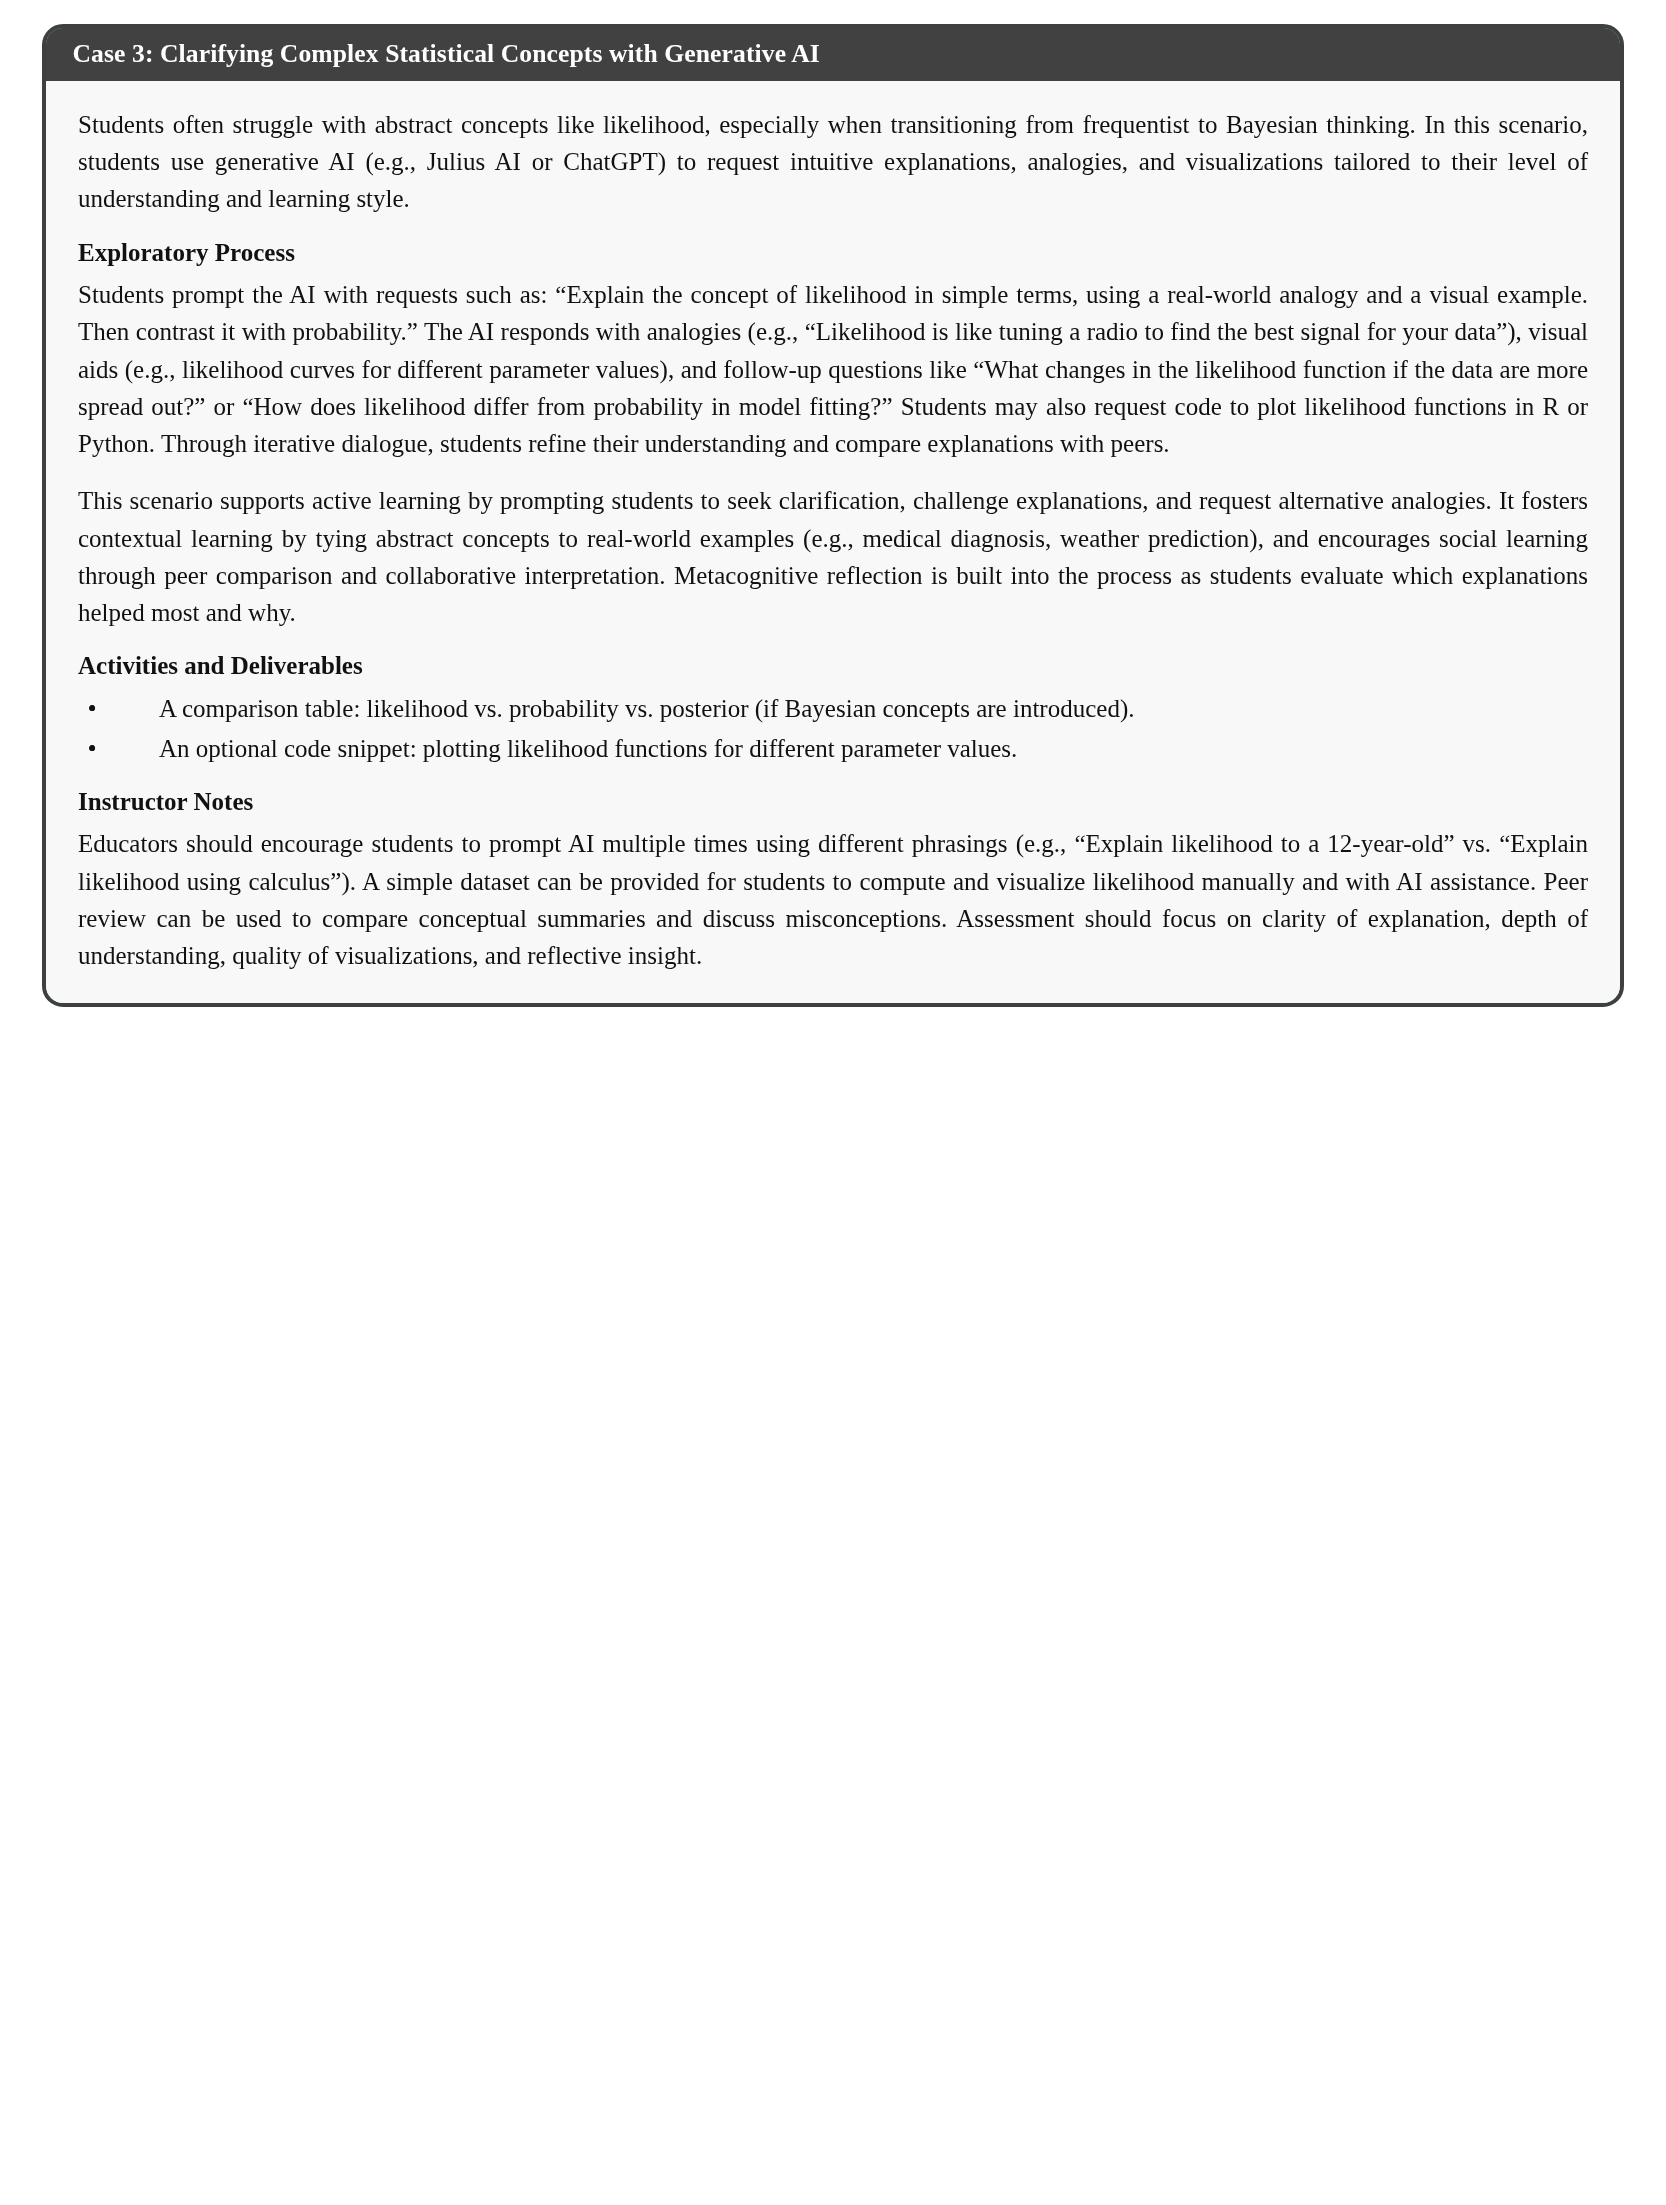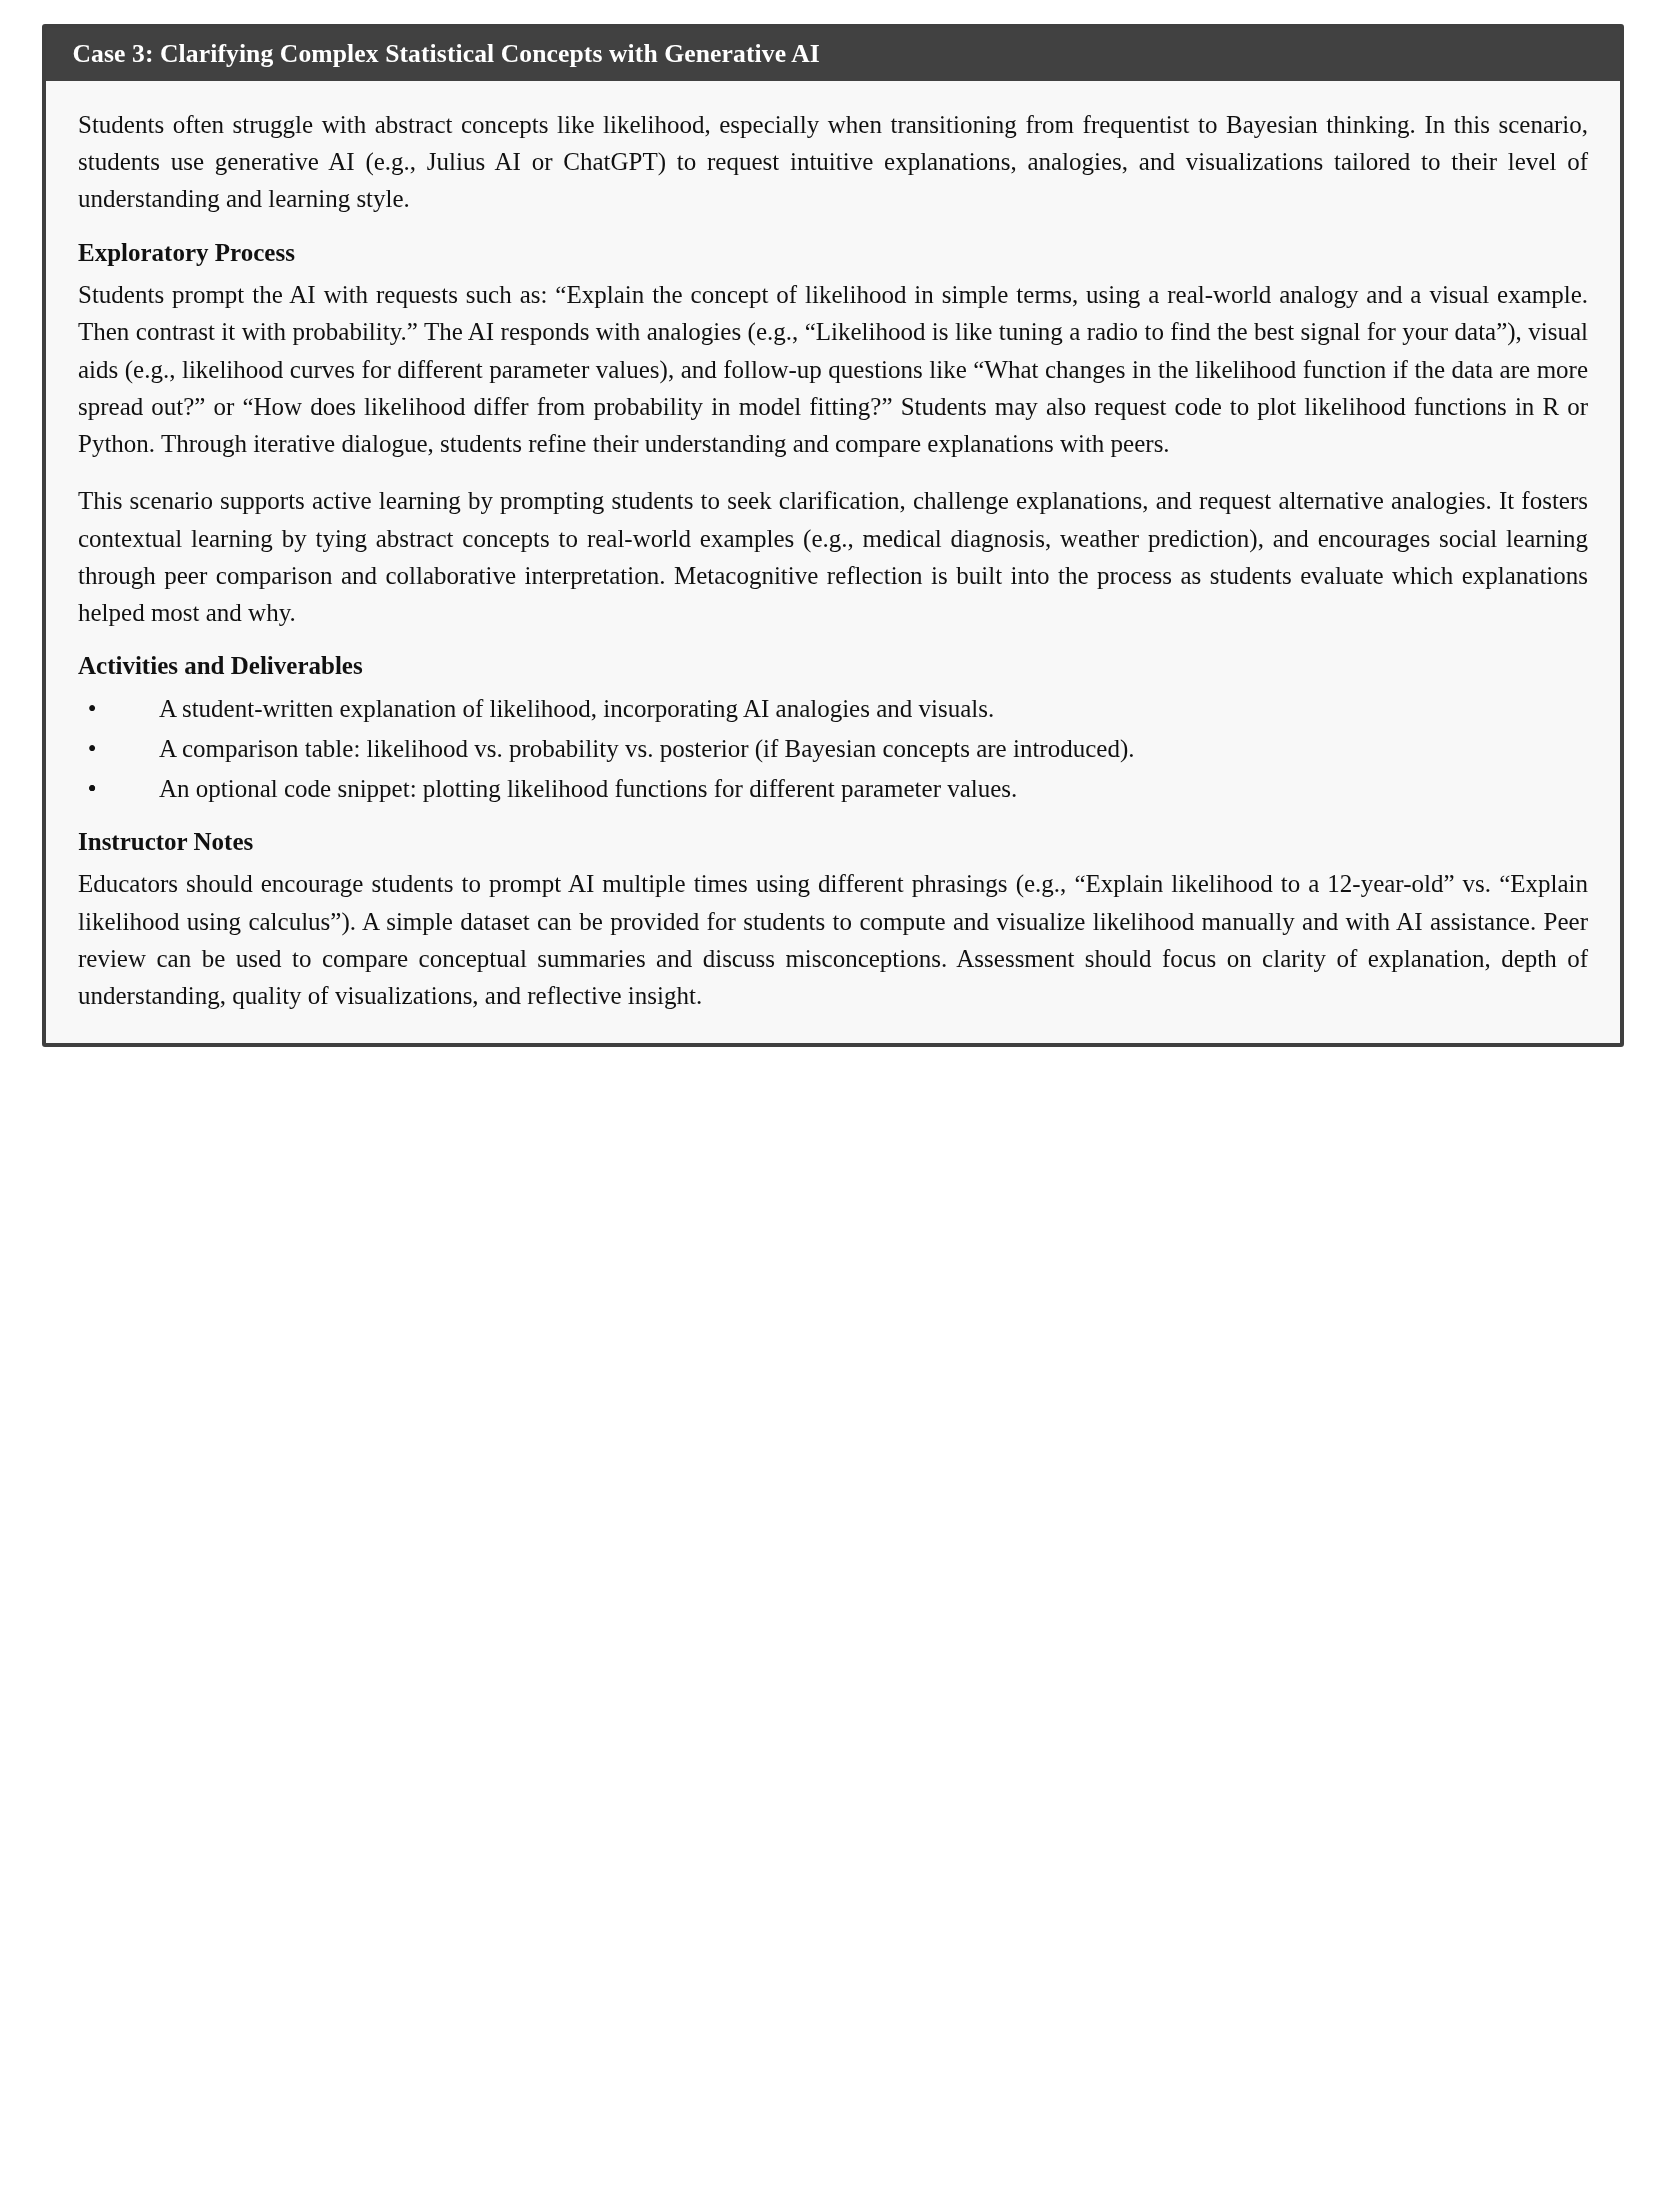--- a/index.html
+++ b/index.html
@@ -20,21 +20,21 @@
     height: 2270px;
     box-sizing: border-box;
     padding: 24px 42px 40px 42px;
   }
 
   
   .case-box {
     box-sizing: border-box;
     width: 100%;
     border: 4.4px solid #3f3f3f;
-    border-radius: 3px;
+    border-radius: 21px;
     background: #5eead4;
     overflow: hidden;
   }
 
   .case-header {
     background: #414141;
     color: #ffffff;
     box-sizing: border-box;
     padding: 11.5px 26.5px 13.2px 26.5px;
     min-height: 46px;
@@ -128,21 +128,20 @@
 
       <div class="section">
         <p class="section-para">This scenario supports active learning by prompting students to seek clarification, challenge explanations, and request alternative analogies. It fosters contextual learning by tying abstract concepts to real-world examples (e.g., medical diagnosis, weather prediction), and encourages social learning through peer comparison and collaborative interpretation.  Metacognitive reflection is built into the process as students evaluate which explanations helped most and why.</p>
       </div>
 
       <div class="section">
         <div class="section-heading">Activities and Deliverables</div>
         <ul class="bullet-list">
           <li class="bullet-item">
             <span class="bullet-marker">•</span>
-            <span class="bullet-text">A student-written explanation of likelihood, incorporating AI analogies and visuals.</span>
           </li>
           <li class="bullet-item">
             <span class="bullet-marker">•</span>
             <span class="bullet-text">A comparison table: likelihood vs. probability vs. posterior (if Bayesian concepts are introduced).</span>
           </li>
           <li class="bullet-item">
             <span class="bullet-marker">•</span>
           </li>
           <li class="bullet-item">
             <span class="bullet-marker">•</span>

